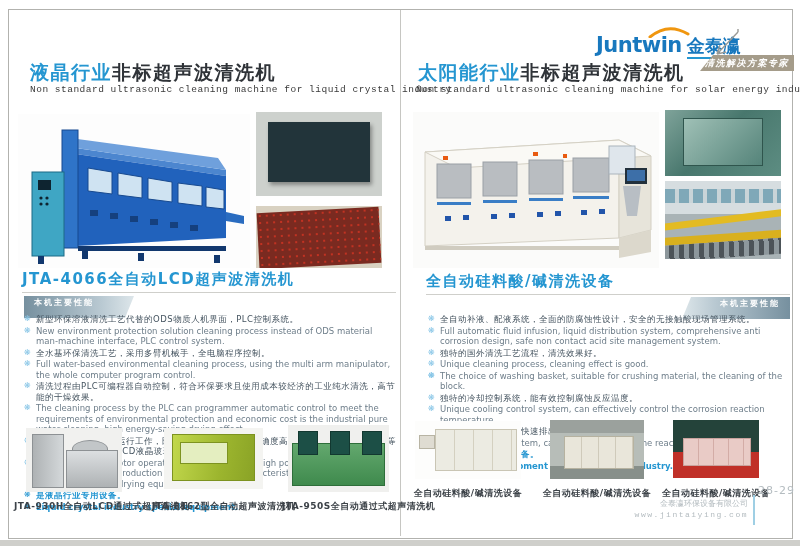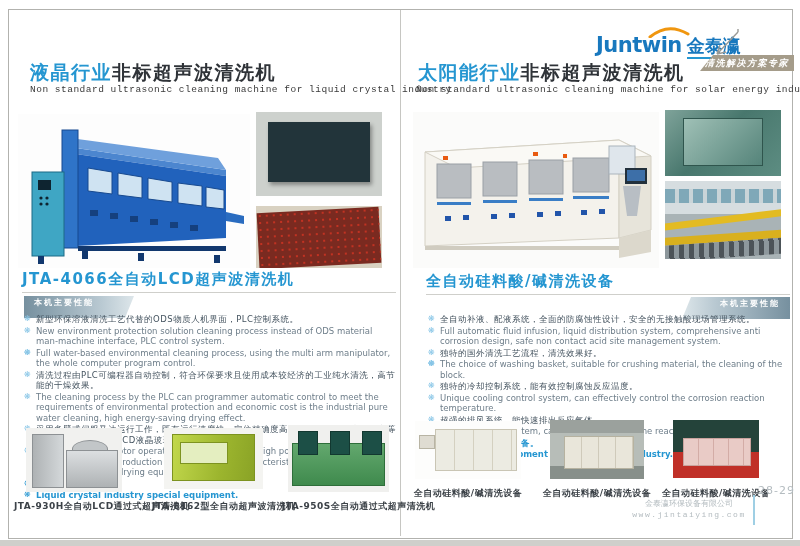--- a/index.html
+++ b/index.html
@@ -79,21 +79,21 @@
   .p-cream1 .body{position:absolute;left:20px;top:8px;right:4px;bottom:8px;background:#ecebe2;border:1px solid #c9c5b4;
       background-image:repeating-linear-gradient(90deg,transparent 0 18px,#d4d0c0 18px 19px);}
   .p-cream1 .ctrl{position:absolute;left:4px;top:14px;width:14px;height:12px;background:#dfdcd2;border:1px solid #b8b4a4;}
   .p-cream2{background:linear-gradient(#9ba19d 0 22%,#b7bdb8 22% 78%,#878f8a 78% 100%);}
   .p-cream2 .body{position:absolute;left:14px;top:16px;right:10px;bottom:10px;background:#e9e6da;border:1px solid #b6b2a0;
       background-image:repeating-linear-gradient(90deg,transparent 0 16px,#cfcaba 16px 17px);}
   .p-pink{background:linear-gradient(#24433a 0 55%,#c03028 55% 100%);}
   .p-pink .body{position:absolute;left:10px;top:18px;right:8px;bottom:12px;background:#e9cbc6;border:1px solid #c9a39e;
       background-image:repeating-linear-gradient(90deg,transparent 0 14px,#d3aca6 14px 15px);}
 
-  .footer-co{position:absolute;left:630px;top:498px;width:118px;text-align:center;color:#b4bcc0;font-size:8px;line-height:11px;}
+  .footer-co{position:absolute;left:630px;top:498px;width:118px;text-align:right;color:#b4bcc0;font-size:8px;line-height:11px;}
   .footer-co .url{letter-spacing:1.5px;font-family:"Liberation Mono",monospace;}
   .footer-bar{position:absolute;left:753px;top:495px;width:2px;height:30px;background:#9fcfe4;}
   .page-num{position:absolute;left:758px;top:484px;font-size:11px;color:#b4bcc0;letter-spacing:1px;}
 </style>
 </head>
 <body>
 
 <div class="canvas">
   <div class="frame"></div>
   <div class="divider"></div>
@@ -147,21 +147,21 @@
     <div class="panel"></div>
   </div>
 
   <div class="sec-head" style="left:22px;top:270px;">JTA-4066全自动LCD超声波清洗机</div>
   <div class="sec-line" style="left:22px;top:292px;width:374px;"></div>
   <div class="ribbon l" style="left:24px;top:296px;width:110px;">本机主要性能</div>
 
   <div class="bullets" style="left:24px;top:314px;width:372px;">
     <div class="b-item cn"><span class="mark">❋</span><span>新型环保溶液清洗工艺代替的ODS物质人机界面，PLC控制系统。</span></div>
     <div class="b-item en"><span class="mark">❋</span><span>New environment protection solution cleaning process instead of ODS material man-machine interface, PLC control system.</span></div>
-    <div class="b-item cn"><span class="mark">❋</span></div>
+    <div class="b-item cn"><span class="mark">❋</span><span>全水基环保清洗工艺，采用多臂机械手，全电脑程序控制。</span></div>
     <div class="b-item en"><span class="mark">❋</span><span>Full water-based environmental cleaning process, using the multi arm manipulator, the whole computer program control.</span></div>
     <div class="b-item cn"><span class="mark">❋</span><span>清洗过程由PLC可编程器自动控制，符合环保要求且使用成本较经济的工业纯水清洗，高节能的干燥效果。</span></div>
     <div class="b-item en"><span class="mark">❋</span><span>The cleaning process by the PLC can programmer automatic control to meet the requirements of environmental protection and economic cost is the industrial pure water cleaning, high energy-saving drying effect.</span></div>
     <div class="b-item cn"><span class="mark">❋</span><span>采用多臂式伺服马达运行工作，既有运行速度快、定位精确度高、运行平稳、生产效力高等使用特点，是理想的LCD液晶玻璃清洗干燥设备。</span></div>
     <div class="b-item en"><span class="mark">❋</span><span>The dobby servo motor operation, run quick speed, high positioning accuracy, smooth operation, production efficiency higher characteristic, is the ideal LCD LCD glass cleaning and drying equipment.</span></div>
     <div class="b-item cn accent"><span class="mark">❋</span><span>是液晶行业专用设备。</span></div>
     <div class="b-item en accent"><span class="mark">❋</span><span>Liquid crystal industry special equipment.</span></div>
   </div>
 
   <div class="photo p-steel" style="left:26px;top:428px;width:96px;height:64px;">
@@ -251,21 +251,21 @@
   </div>
 
   <div class="sec-head" style="left:426px;top:272px;">全自动硅料酸/碱清洗设备</div>
   <div class="sec-line" style="left:426px;top:294px;width:364px;"></div>
   <div class="ribbon r" style="left:682px;top:297px;width:108px;">本机主要性能</div>
 
   <div class="bullets" style="left:428px;top:314px;width:362px;">
     <div class="b-item cn"><span class="mark">❋</span><span>全自动补液、配液系统，全面的防腐蚀性设计，安全的无接触酸现场管理系统。</span></div>
     <div class="b-item en"><span class="mark">❋</span><span>Full automatic fluid infusion, liquid distribution system, comprehensive anti corrosion design, safe non contact acid site management system.</span></div>
     <div class="b-item cn"><span class="mark">❋</span><span>独特的国外清洗工艺流程，清洗效果好。</span></div>
-    <div class="b-item en"><span class="mark">❋</span></div>
+    <div class="b-item en"><span class="mark">❋</span><span>Unique cleaning process, cleaning effect is good.</span></div>
     <div class="b-item cn"><span class="mark">❋</span></div>
     <div class="b-item en"><span class="mark">❋</span><span>The choice of washing basket, suitable for crushing material, the cleaning of the block.</span></div>
     <div class="b-item cn"><span class="mark">❋</span><span>独特的冷却控制系统，能有效控制腐蚀反应温度。</span></div>
     <div class="b-item en"><span class="mark">❋</span><span>Unique cooling control system, can effectively control the corrosion reaction temperature.</span></div>
     <div class="b-item cn"><span class="mark">❋</span><span>超强的排风系统，能快速排出反应气体。</span></div>
     <div class="b-item en"><span class="mark">❋</span><span>Strong exhaust system, can quickly discharge the reaction gas.</span></div>
     <div class="b-item cn accent"><span class="mark">❋</span><span>是太阳能行业专用设备。</span></div>
     <div class="b-item en accent"><span class="mark">❋</span><span>Is a special equipment for solar energy industry.</span></div>
   </div>
 

